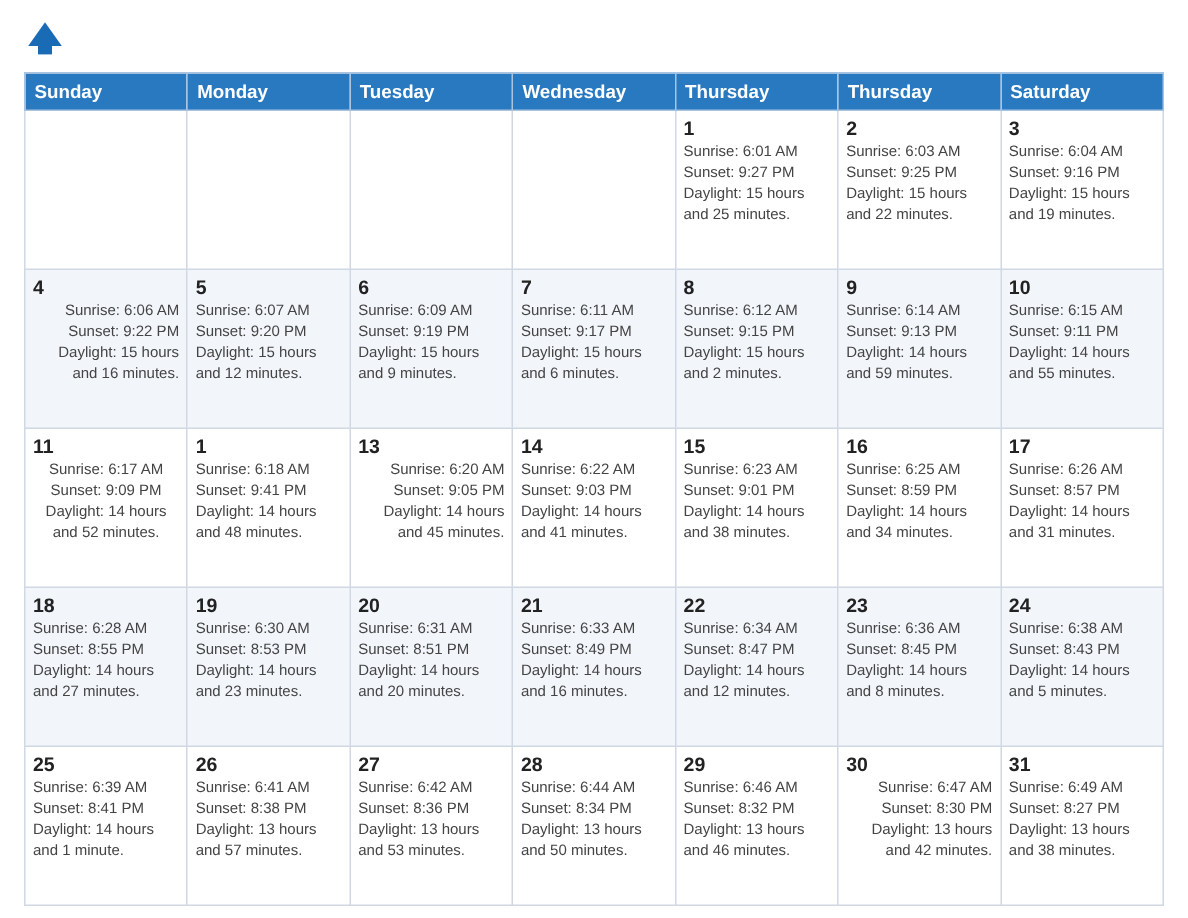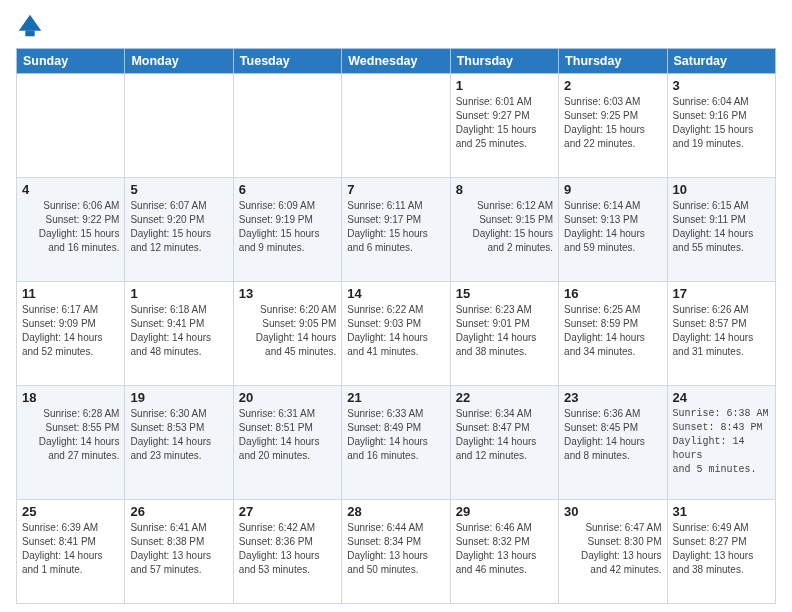--- a/index.html
+++ b/index.html
@@ -180,21 +180,21 @@
           </td>
           <td>
             <span class="day-number">7</span>
             <div class="day-info" style="white-space: pre-line;">Sunrise: 6:11 AM
 Sunset: 9:17 PM
 Daylight: 15 hours
 and 6 minutes.</div>
           </td>
           <td>
             <span class="day-number">8</span>
-            <div class="day-info" style="white-space: pre-line; text-align: right;">Sunrise: 6:12 AM
+            <div class="day-info" style="white-space: pre-line;">Sunrise: 6:12 AM
 Sunset: 9:15 PM
 Daylight: 15 hours
 and 2 minutes.</div>
           </td>
           <td>
             <span class="day-number">9</span>
             <div class="day-info" style="white-space: pre-line;">Sunrise: 6:14 AM
 Sunset: 9:13 PM
 Daylight: 14 hours
 and 59 minutes.</div>
@@ -203,21 +203,21 @@
             <span class="day-number">10</span>
             <div class="day-info" style="white-space: pre-line;">Sunrise: 6:15 AM
 Sunset: 9:11 PM
 Daylight: 14 hours
 and 55 minutes.</div>
           </td>
         </tr>
         <tr>
           <td>
             <span class="day-number">11</span>
-            <div class="day-info" style="white-space: pre-line;">Sunrise: 6:17 AM
+            <div class="day-info" style="white-space: pre-line; text-align: center;">Sunrise: 6:17 AM
 Sunset: 9:09 PM
 Daylight: 14 hours
 and 52 minutes.</div>
           </td>
           <td>
             <span class="day-number">1</span>
             <div class="day-info" style="white-space: pre-line;">Sunrise: 6:18 AM
 Sunset: 9:41 PM
 Daylight: 14 hours
 and 48 minutes.</div>
@@ -254,21 +254,21 @@
             <span class="day-number">17</span>
             <div class="day-info" style="white-space: pre-line;">Sunrise: 6:26 AM
 Sunset: 8:57 PM
 Daylight: 14 hours
 and 31 minutes.</div>
           </td>
         </tr>
         <tr>
           <td>
             <span class="day-number">18</span>
-            <div class="day-info" style="white-space: pre-line; text-align: right;">Sunrise: 6:28 AM
+            <div class="day-info" style="white-space: pre-line;">Sunrise: 6:28 AM
 Sunset: 8:55 PM
 Daylight: 14 hours
 and 27 minutes.</div>
           </td>
           <td>
             <span class="day-number">19</span>
             <div class="day-info" style="white-space: pre-line;">Sunrise: 6:30 AM
 Sunset: 8:53 PM
 Daylight: 14 hours
 and 23 minutes.</div>
@@ -296,21 +296,21 @@
           </td>
           <td>
             <span class="day-number">23</span>
             <div class="day-info" style="white-space: pre-line;">Sunrise: 6:36 AM
 Sunset: 8:45 PM
 Daylight: 14 hours
 and 8 minutes.</div>
           </td>
           <td>
             <span class="day-number">24</span>
-            <div class="day-info" style="white-space: pre-line; font-family: Liberation Mono, monospace;">Sunrise: 6:38 AM
+            <div class="day-info" style="white-space: pre-line;">Sunrise: 6:38 AM
 Sunset: 8:43 PM
 Daylight: 14 hours
 and 5 minutes.</div>
           </td>
         </tr>
         <tr>
           <td>
             <span class="day-number">25</span>
             <div class="day-info" style="white-space: pre-line;">Sunrise: 6:39 AM
 Sunset: 8:41 PM

